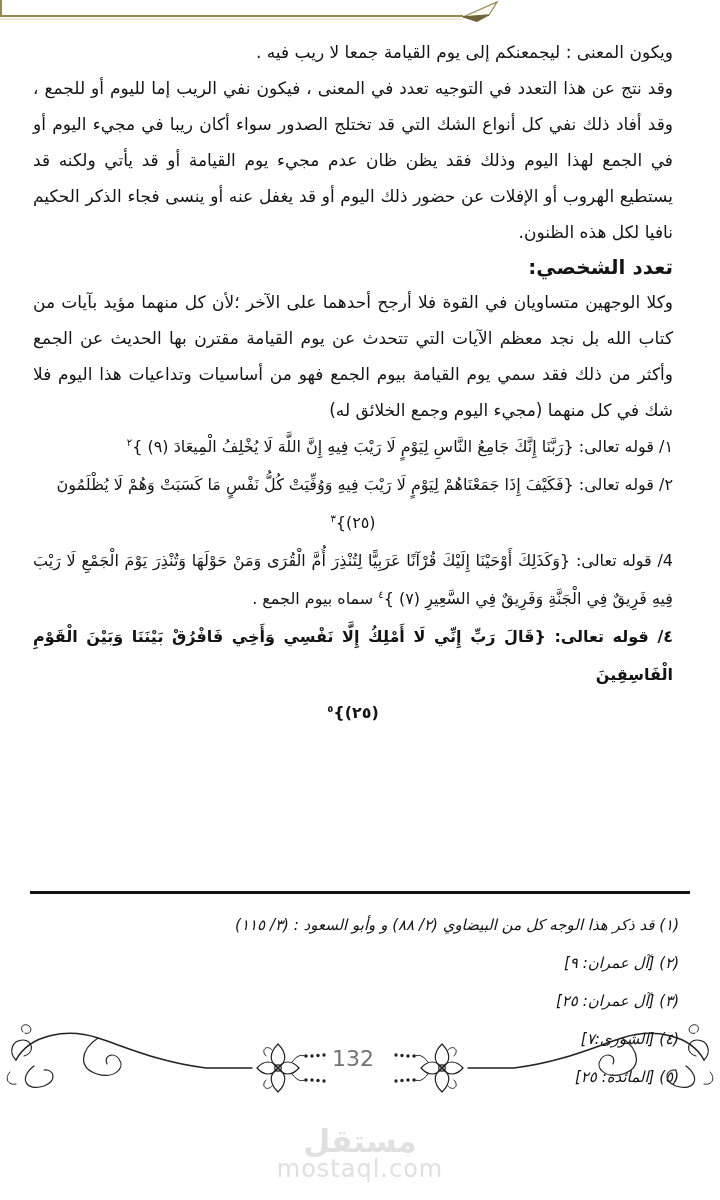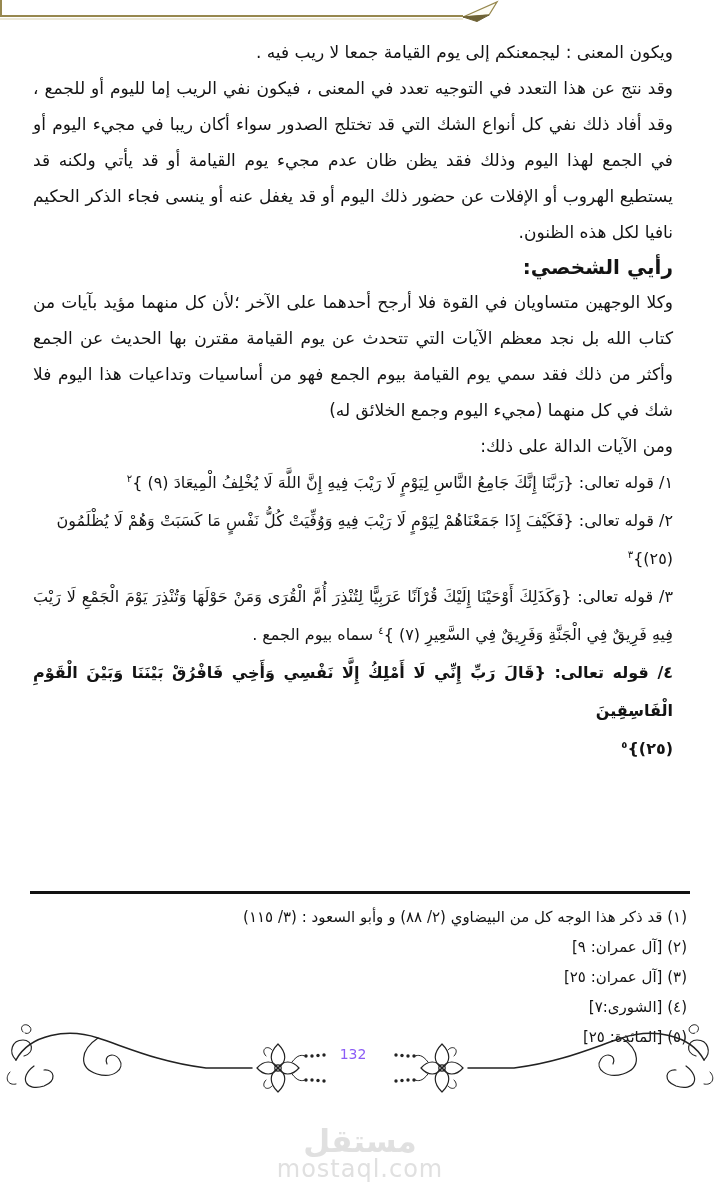--- a/index.html
+++ b/index.html
@@ -28,39 +28,39 @@
     margin-top:10px;
     font-weight:bold;
     font-size:20px;
     line-height:34px;
     text-align:right;
   }
   .p-opinion{margin-top:10px;}
   .p-verses-intro{margin-top:12px;text-align:right;}
   .verse{margin-top:6px;font-size:16px;line-height:38px;}
   .verse sup{font-size:10px;line-height:0;}
-  .verse .tail-line{display:block;text-align:right;}
+  .verse .tail-line{display:block;text-align:center;}
   .p-note{margin-top:6px;text-align:right;}
   .verse-bold{font-weight:bold;margin-top:14px;}
   
   .footnote-rule{
     position:absolute;top:891px;left:30px;right:30px;
     border-top:3px solid #111;
   }
   .footnotes{
     position:absolute;top:902px;right:33px;left:33px;
     direction:rtl;text-align:right;
     font-size:15px;line-height:30px;
   }
-  .footnotes div{margin:0;}
+  .footnotes div{margin:8px;font-style:italic;}
   
   .footer-art{position:absolute;top:1022px;left:0;width:720px;height:88px;}
   .page-number{
     position:absolute;top:1046px;left:330px;width:46px;
-    text-align:center;font-size:14px;color:#8b5cf6;
+    text-align:center;font-size:22px;color:#737373;
   }
   
   .watermark{
     position:absolute;top:1124px;left:0;width:720px;
     text-align:center;color:#e0e0e0;
     direction:rtl;
     user-select:none;
   }
   .wm-name{font-size:31px;font-weight:bold;line-height:34px;}
   .wm-domain{font-size:24px;line-height:22px;direction:ltr;letter-spacing:1px;}
@@ -76,32 +76,31 @@
     <path d="M463,17 L497,2 L489,15 Z" fill="#fdfcf4" stroke="#97884f" stroke-width="1.3"></path>
     <path d="M463,17 L489,15 L477,21.5 Z" fill="#6e6236" stroke="#6e6236" stroke-width="1"></path>
   </svg>
 </div>
 
 <div class="content">
   <p class="p-meaning">ويكون المعنى : ليجمعنكم إلى يوم القيامة جمعا لا ريب فيه .</p>
 
   <p class="p-result">وقد نتج عن هذا التعدد في التوجيه تعدد في المعنى ، فيكون نفي الريب إما لليوم أو للجمع ، وقد أفاد ذلك نفي كل أنواع الشك التي قد تختلج الصدور سواء أكان ريبا في مجيء اليوم أو في الجمع لهذا اليوم وذلك فقد يظن ظان عدم مجيء يوم القيامة أو قد يأتي ولكنه قد يستطيع الهروب أو الإفلات عن حضور ذلك اليوم أو قد يغفل عنه أو ينسى فجاء الذكر الحكيم نافيا لكل هذه الظنون.</p>
 
-  <p class="opinion-heading">رأيي الشخصي:</p>
+  <p class="opinion-heading">تعدد الشخصي:</p>
 
   <p class="p-opinion">وكلا الوجهين متساويان في القوة فلا أرجح أحدهما على الآخر ؛لأن كل منهما مؤيد بآيات من كتاب الله بل نجد معظم الآيات التي تتحدث عن يوم القيامة مقترن بها الحديث عن الجمع وأكثر من ذلك فقد سمي يوم القيامة بيوم الجمع فهو من أساسيات وتداعيات هذا اليوم فلا شك في كل منهما (مجيء اليوم وجمع الخلائق له)</p>
 
-  <p class="p-verses-intro">ومن الآيات الدالة على ذلك:</p>
 
   <p class="verse"><span>١/ قوله تعالى: </span><span>{رَبَّنَا إِنَّكَ جَامِعُ النَّاسِ لِيَوْمٍ لَا رَيْبَ فِيهِ إِنَّ اللَّهَ لَا يُخْلِفُ الْمِيعَادَ (٩) }</span><sup>٢</sup></p>
 
   <p class="verse"><span>٢/ قوله تعالى: </span><span>{فَكَيْفَ إِذَا جَمَعْنَاهُمْ لِيَوْمٍ لَا رَيْبَ فِيهِ وَوُفِّيَتْ كُلُّ نَفْسٍ مَا كَسَبَتْ وَهُمْ لَا يُظْلَمُونَ</span><span class="tail-line"><span>(٢٥)}</span><sup>٣</sup></span></p>
 
 
-  <p class="verse"><span>٣/ قوله تعالى: </span><span>{وَكَذَلِكَ أَوْحَيْنَا إِلَيْكَ قُرْآنًا عَرَبِيًّا لِتُنْذِرَ أُمَّ الْقُرَى وَمَنْ حَوْلَهَا وَتُنْذِرَ يَوْمَ الْجَمْعِ لَا رَيْبَ فِيهِ فَرِيقٌ فِي الْجَنَّةِ وَفَرِيقٌ فِي السَّعِيرِ (٧) }</span><sup>٤</sup><span>  سماه بيوم الجمع .</span></p>
+  <p class="verse"><span>4/ قوله تعالى: </span><span>{وَكَذَلِكَ أَوْحَيْنَا إِلَيْكَ قُرْآنًا عَرَبِيًّا لِتُنْذِرَ أُمَّ الْقُرَى وَمَنْ حَوْلَهَا وَتُنْذِرَ يَوْمَ الْجَمْعِ لَا رَيْبَ فِيهِ فَرِيقٌ فِي الْجَنَّةِ وَفَرِيقٌ فِي السَّعِيرِ (٧) }</span><sup>٤</sup><span>  سماه بيوم الجمع .</span></p>
 
   <p class="verse verse-bold"><span>٤/ قوله تعالى: </span><span>{قَالَ رَبِّ إِنِّي لَا أَمْلِكُ إِلَّا نَفْسِي وَأَخِي فَافْرُقْ بَيْنَنَا وَبَيْنَ الْقَوْمِ الْفَاسِقِينَ</span><span class="tail-line"><span>(٢٥)}</span><sup>٥</sup></span></p>
 </div>
 
 <div class="footnote-rule"></div>
 <div class="footnotes">
   <div>(١) قد ذكر هذا الوجه كل من البيضاوي (٢/ ٨٨) و وأبو السعود : (٣/ ١١٥)</div>
   <div>(٢) [آل عمران: ٩]</div>
   <div>(٣) [آل عمران: ٢٥]</div>
   <div>(٤) [الشورى:٧]</div>

